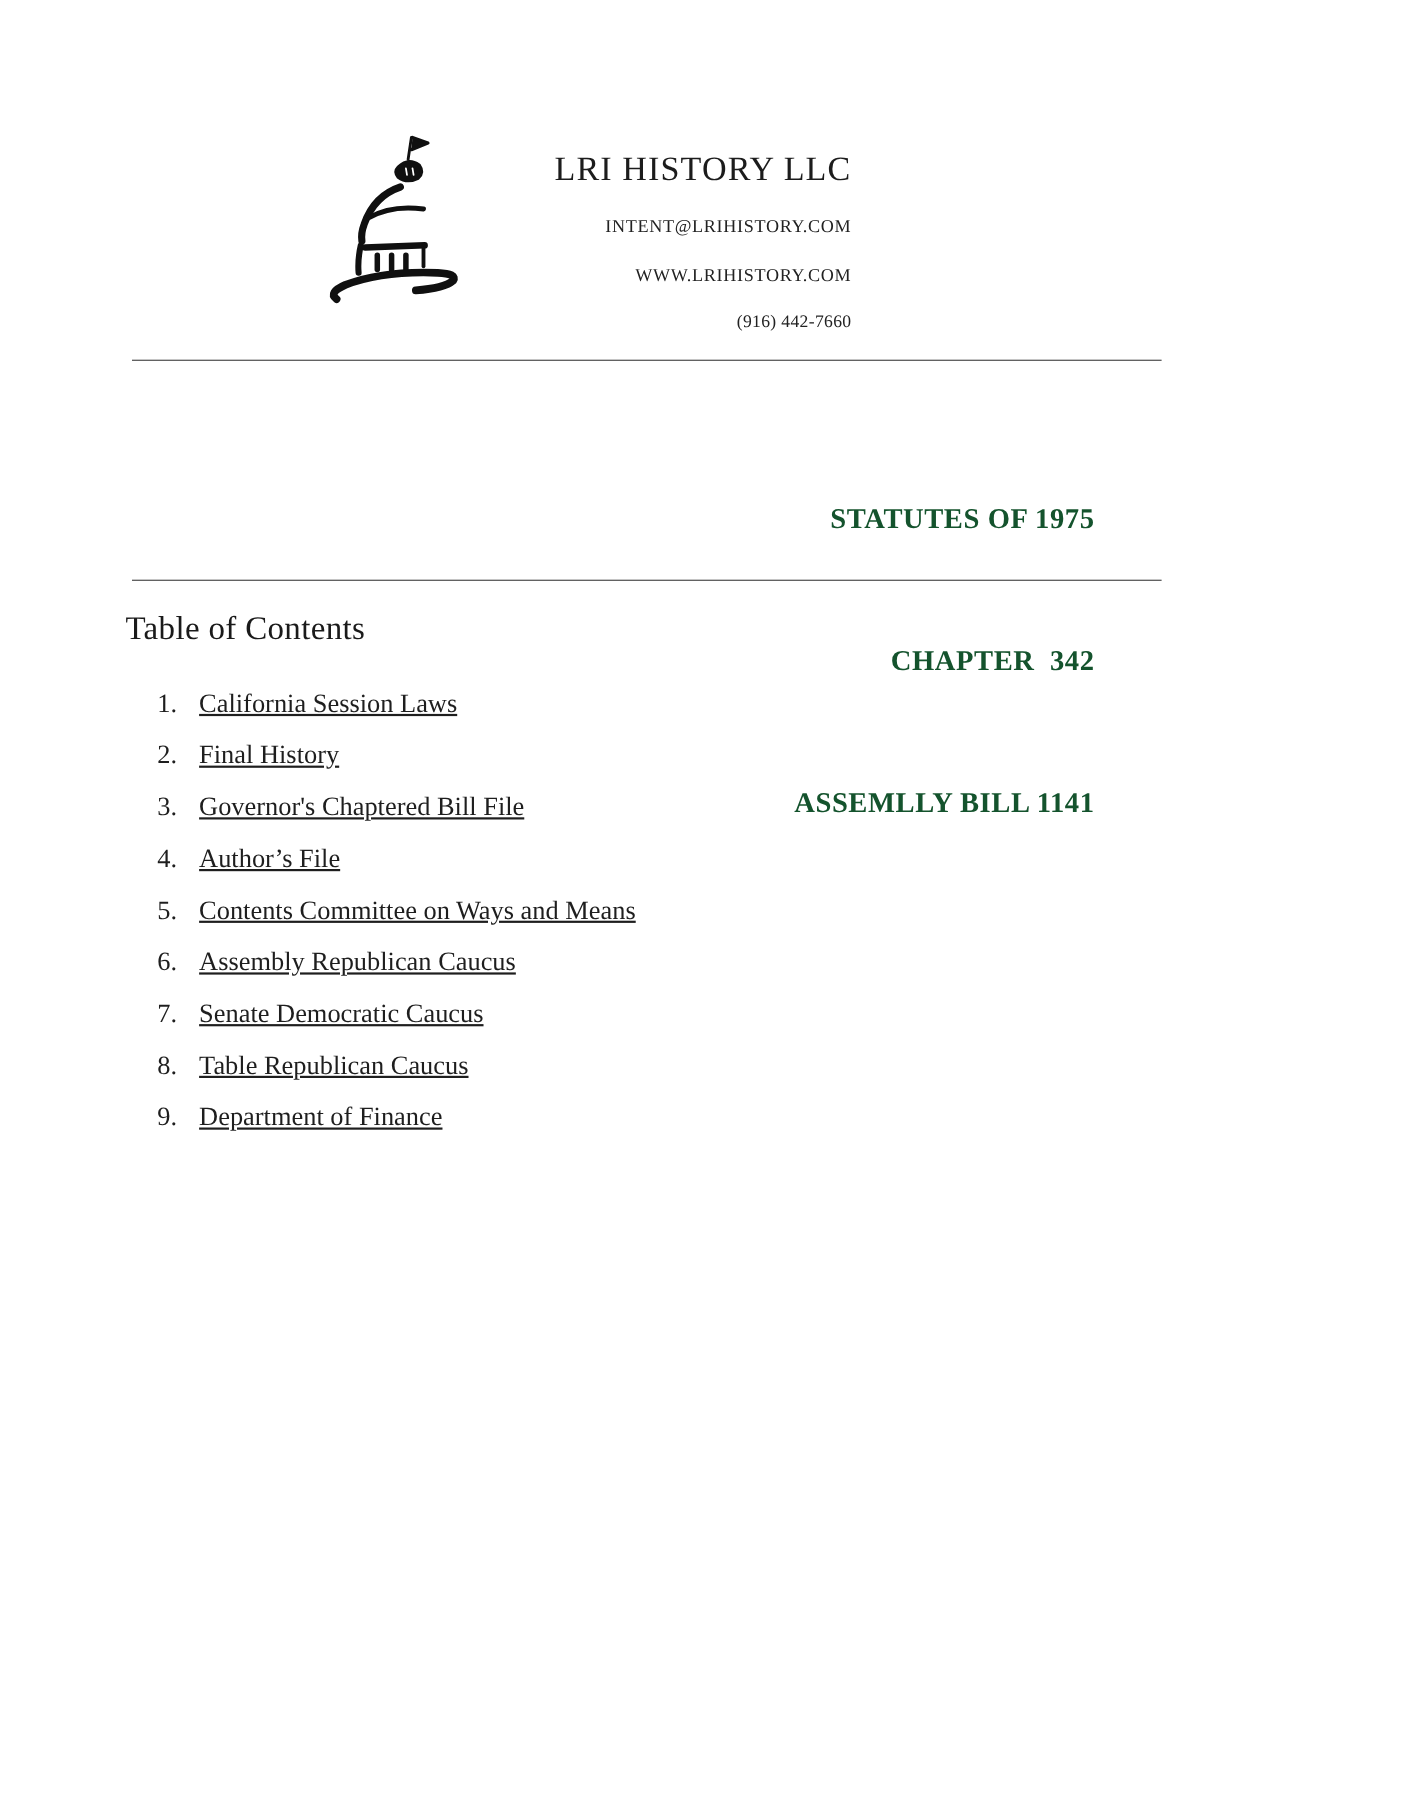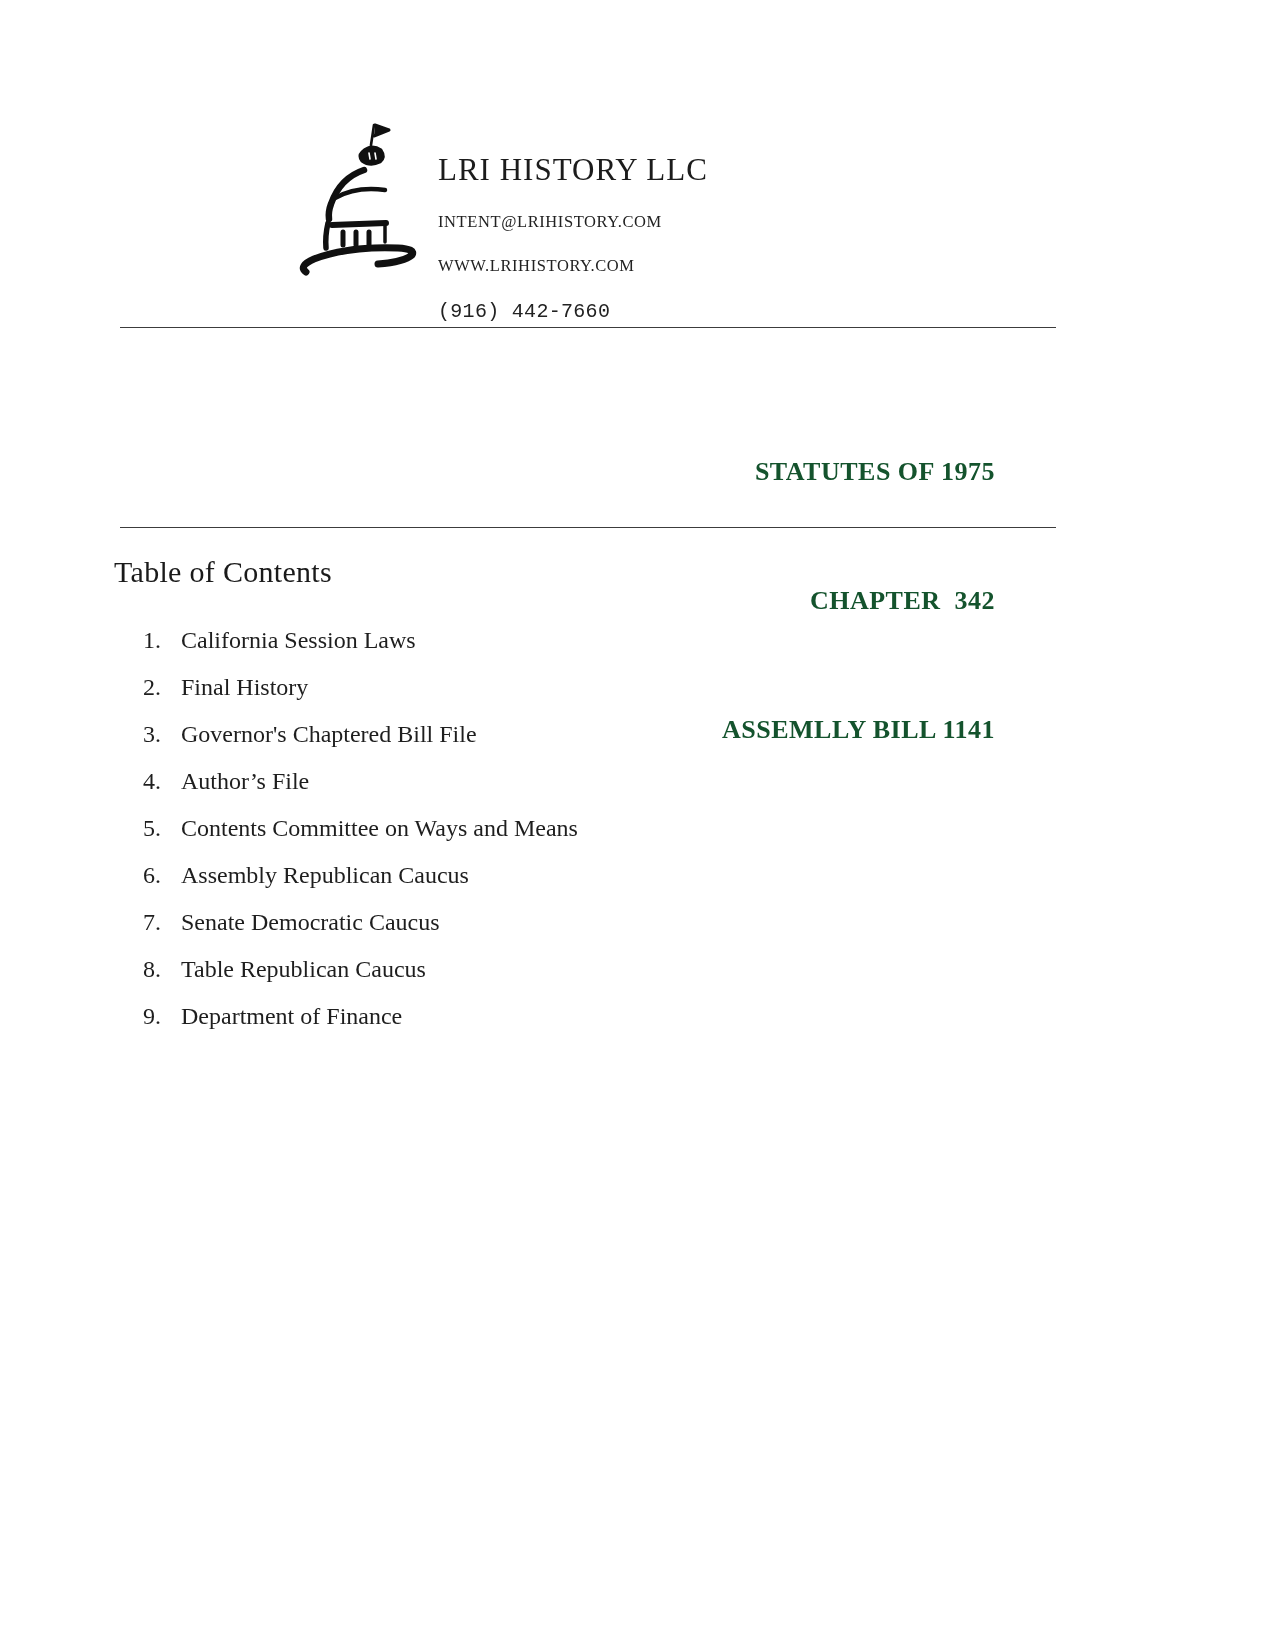--- a/index.html
+++ b/index.html
@@ -18,40 +18,39 @@
   .logo {
     position: absolute;
     left: 290px;
     top: 122px;
     width: 160px;
     height: 165px;
   }
   .header-text {
     position: absolute;
     left: 438px;
-    top: 152px;
+    top: 136px;
     width: 336px;
-    text-align: left;
+    text-align: right;
   }
   .company-name {
     font-size: 31px;
     letter-spacing: 1px;
     color: #1c1c1c;
     white-space: nowrap;
   }
   .contact-line {
     font-size: 16.5px;
     letter-spacing: 0.6px;
     color: #222;
     margin-top: 24px;
   }
   .contact-line.phone {
-    font-size: 20px;
+    font-size: 16px;
     letter-spacing: 0.3px;
-    font-family: Liberation Mono, monospace;
   }
 
   .rule {
     position: absolute;
     left: 120px;
     width: 936px;
     border-top: 1.6px solid #3c3c3c;
   }
   .rule-1 { top: 327px; }
   .rule-2 { top: 527px; }
@@ -92,20 +91,21 @@
     height: 47px;
     font-size: 24px;
     color: #1e1e1e;
   }
   .toc-number {
     width: 38px;
     flex: 0 0 38px;
   }
   .toc-label {
     flex: 1;
+    text-decoration: underline;
   }
 </style>
 </head>
 <body>
 
 <div class="page">
 
   <div class="logo">
     <svg viewBox="0 0 160 165" width="160" height="165" xmlns="http://www.w3.org/2000/svg">
       <g fill="none" stroke="#101010" stroke-linecap="round" stroke-linejoin="round">

